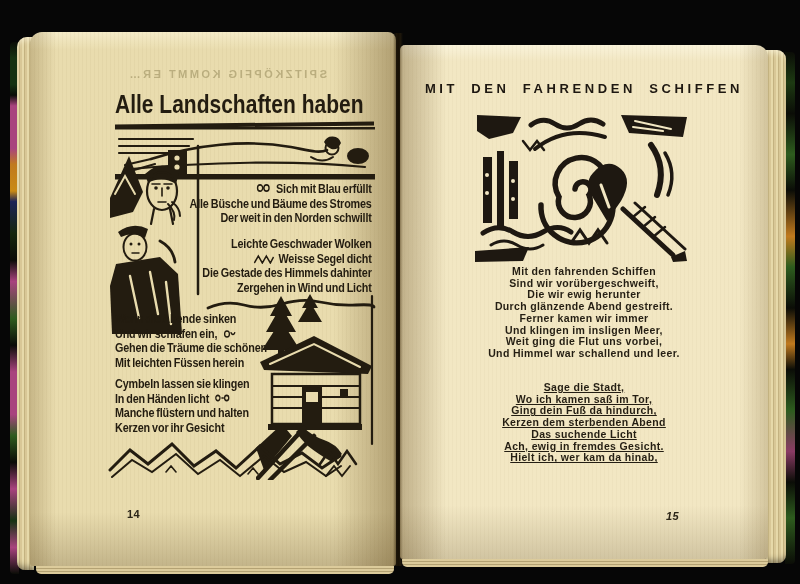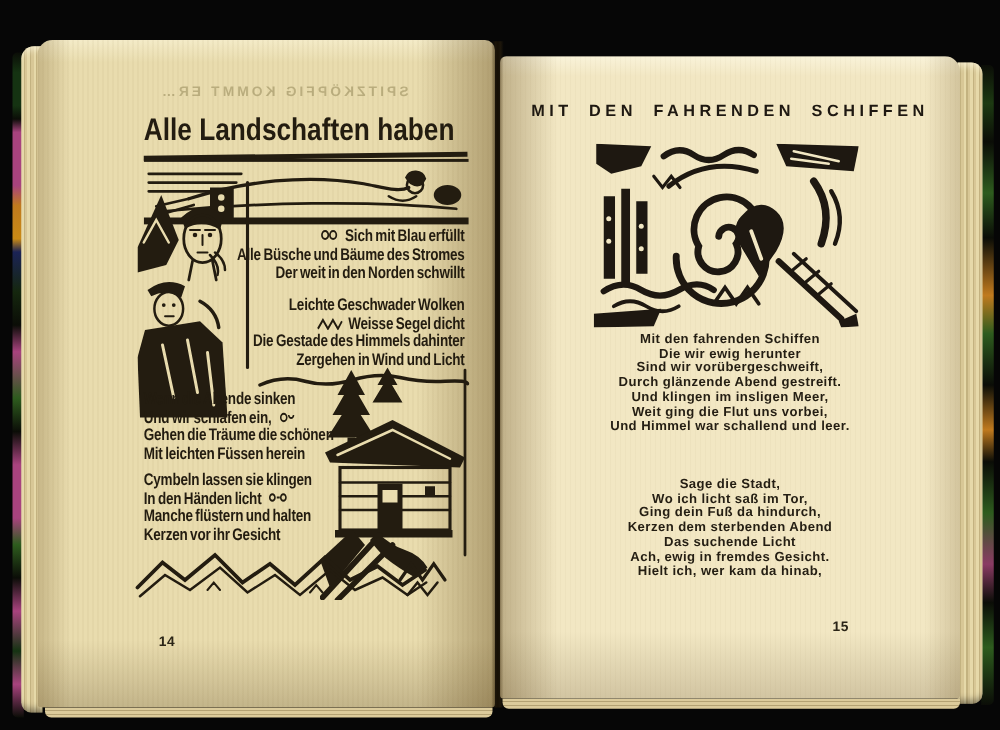--- a/index.html
+++ b/index.html
@@ -61,30 +61,30 @@
     letter-spacing:-.2px;word-spacing:-1px;white-space:nowrap;}
   .lp-block.r{text-align:right;transform:scaleX(.8);transform-origin:right center;}
   .lp-block.l{text-align:left;transform:scaleX(.8);transform-origin:left center;}
   #blk1{right:24px;top:150px;}
   #blk2{right:24px;top:205px;}
   #blk3{left:85px;top:280px;}
   #blk4{left:85px;top:345px;}
   .orn{display:inline-block;vertical-align:-1px;margin:0 5px;}
   .page-num{position:absolute;font:700 11px/1 "Liberation Sans",sans-serif;color:#2b2517;letter-spacing:.5px;}
   .pn-left{left:97px;top:477px;}
-  .pn-right{left:266px;top:452px;}
+  .pn-right{left:266px;top:466px;font-style:italic;}
 
   
   .rp-title{position:absolute;left:0;top:37px;width:100%;text-align:center;margin:0;
     font:700 13px/1 "Liberation Sans",sans-serif;letter-spacing:3.6px;word-spacing:6px;color:var(--inkR);}
   .rp-plate{position:absolute;left:75px;top:70px;}
   .stanza{position:absolute;left:0;width:100%;text-align:center;
     font:700 10.5px/11.7px "Liberation Sans",sans-serif;letter-spacing:.35px;color:#241e13;}
   #stanza1{top:221px;}
-  #stanza2{top:337px;}
+  #stanza2{top:337px;text-decoration:underline;}
 </style>
 </head>
 <body>
 
 <div class="stage">
 
   <div class="cover-left"></div>
   <div class="cover-right"></div>
   <div class="stack-left"></div>
   <div class="stack-right"></div>
@@ -251,31 +251,32 @@
         <path d="M160,88 L210,134" fill="none" stroke-width="3"></path>
         <path d="M158,102 l12,-10 M168,112 l12,-10 M178,122 l12,-10" fill="none" stroke-width="2.5"></path>
         <path d="M96,128 l9,-13 9,13 9,-13 9,13" fill="none" stroke-width="3"></path>
         <path d="M0,136 L54,132 L48,146 L0,147 Z" stroke="none"></path>
         <path d="M196,142 l14,-6 2,10 -14,1 z" stroke="none"></path>
       </g>
     </svg>
 
     <div class="stanza" id="stanza1">
       <div>Mit den fahrenden Schiffen</div>
+      <div>Sind wir vorübergeschweift,</div>
       <div>Die wir ewig herunter</div>
-      <div>Sind wir vorübergeschweift,</div>
       <div>Durch glänzende Abend gestreift.</div>
+      <div>Ferner kamen wir immer</div>
       <div>Und klingen im insligen Meer,</div>
       <div>Weit ging die Flut uns vorbei,</div>
       <div>Und Himmel war schallend und leer.</div>
     </div>
 
     <div class="stanza" id="stanza2">
       <div>Sage die Stadt,</div>
-      <div>Wo ich licht saß im Tor,</div>
+      <div>Wo ich kamen saß im Tor,</div>
       <div>Ging dein Fuß da hindurch,</div>
       <div>Kerzen dem sterbenden Abend</div>
       <div>Das suchende Licht</div>
       <div>Ach, ewig in fremdes Gesicht.</div>
       <div>Hielt ich, wer kam da hinab,</div>
     </div>
 
     <div class="page-num pn-right">15</div>
   </div>
 

